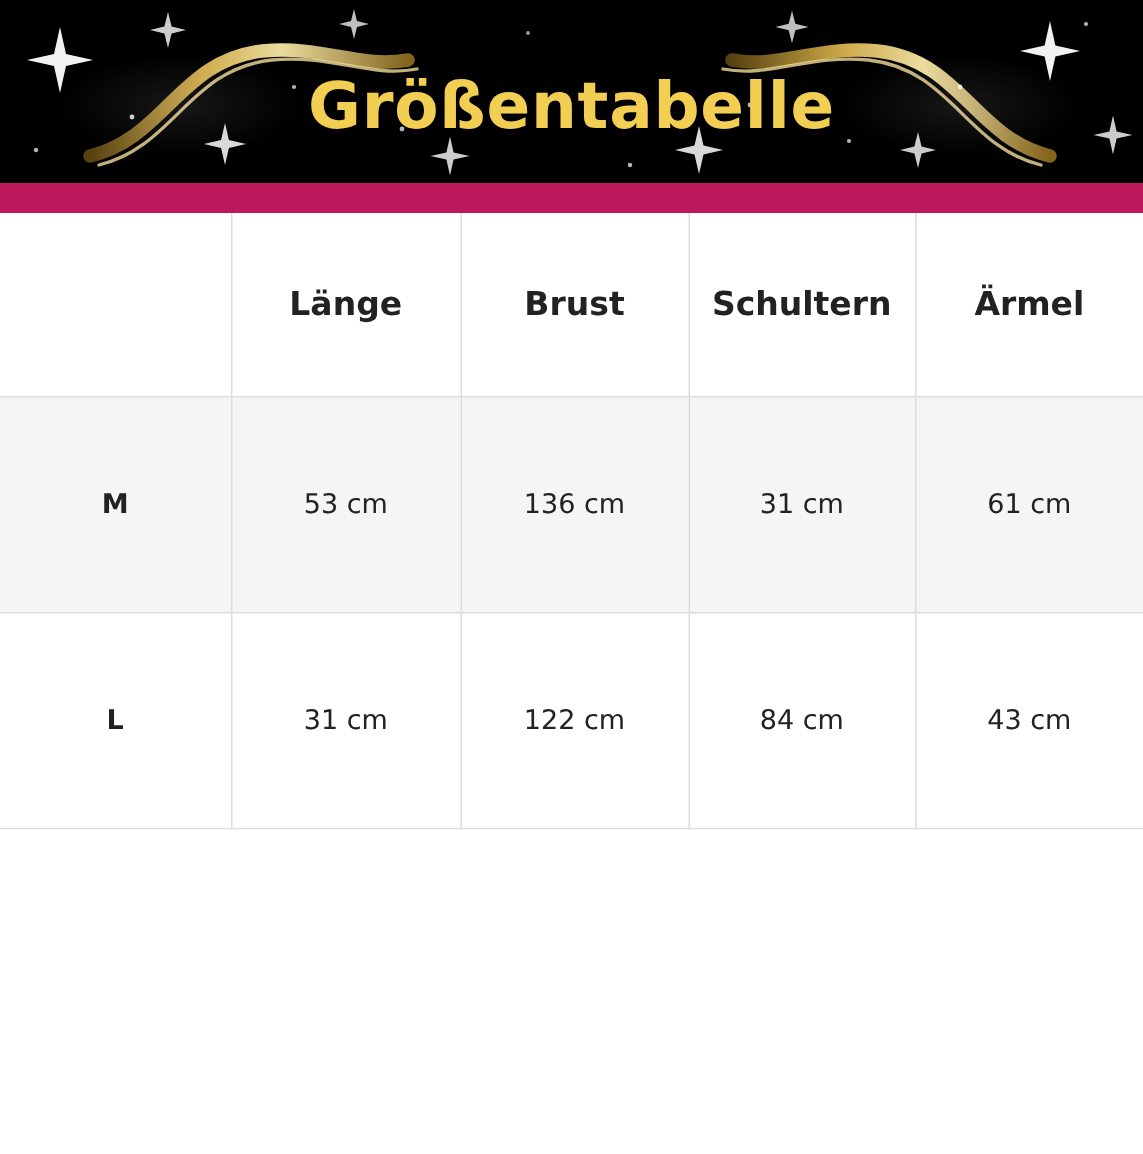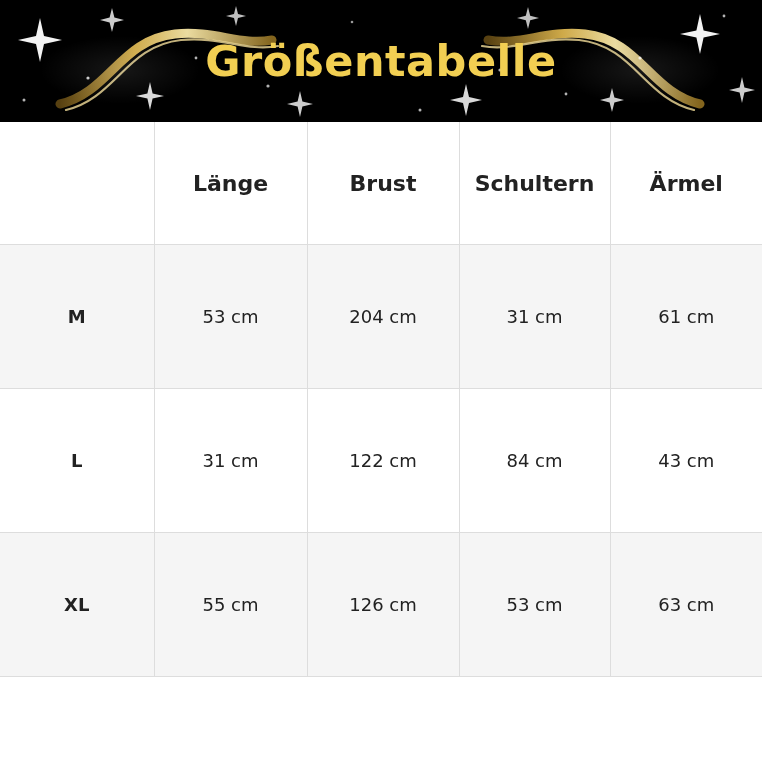--- a/index.html
+++ b/index.html
@@ -18,22 +18,22 @@
     width: 762px;
     height: 769px;
     position: relative;
     background: #ffffff;
   }
 
   
   .banner {
     position: relative;
     width: 762px;
-    height: 122px;
-    background: #7f1d1d;
+    height: 142px;
+    background: #be185d;
     overflow: hidden;
   }
   .banner-title {
     position: absolute;
     left: 0;
     right: 0;
     top: 50%;
     transform: translateY(-50%);
     text-align: center;
     color: #f2cf52;
@@ -197,35 +197,28 @@
         <th>Länge</th>
         <th>Brust</th>
         <th>Schultern</th>
         <th>Ärmel</th>
       </tr>
     </thead>
     <tbody>
       <tr class="shade">
         <td class="sizecell">M</td>
         <td>53 cm</td>
-        <td>204 cm</td>
+        <td>136 cm</td>
         <td>31 cm</td>
         <td>61 cm</td>
       </tr>
       <tr class="plain">
         <td class="sizecell">L</td>
         <td>31 cm</td>
         <td>122 cm</td>
         <td>84 cm</td>
         <td>43 cm</td>
       </tr>
-      <tr class="shade">
-        <td class="sizecell">XL</td>
-        <td>55 cm</td>
-        <td>126 cm</td>
-        <td>53 cm</td>
-        <td>63 cm</td>
-      </tr>
     </tbody>
   </table>
 
   <div class="footer-space"></div>
 </div>
 
 </body></html>

